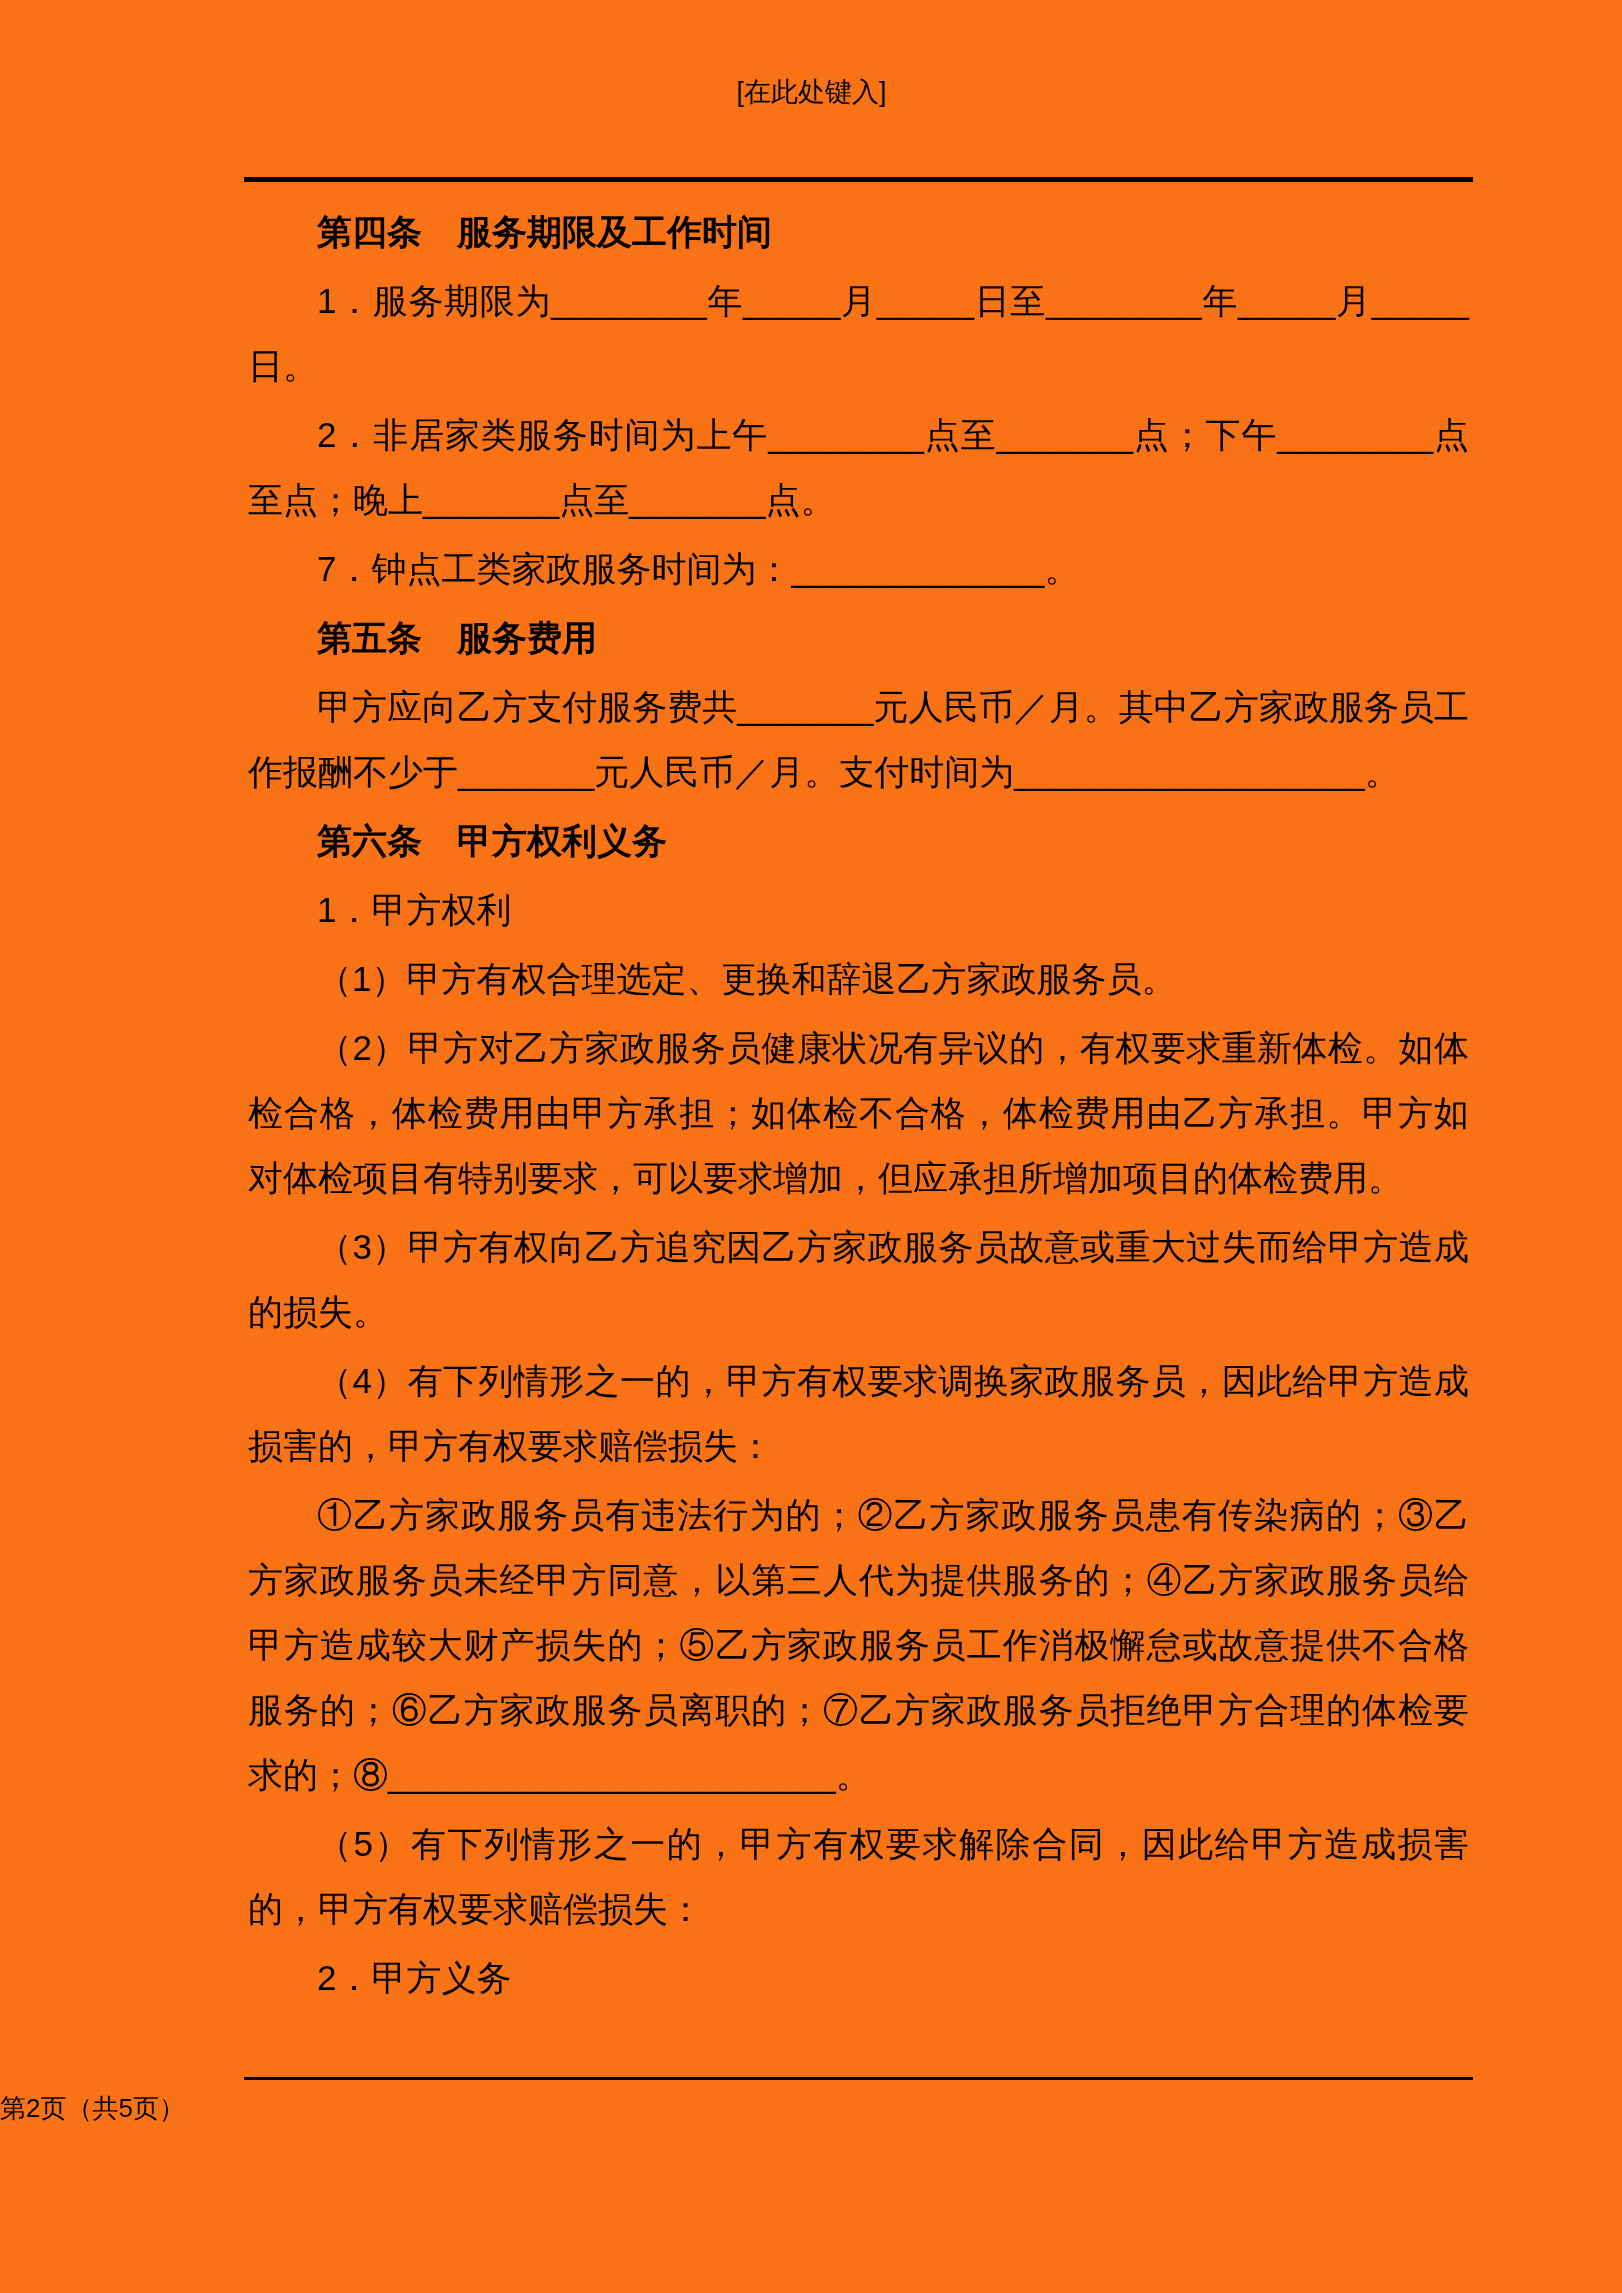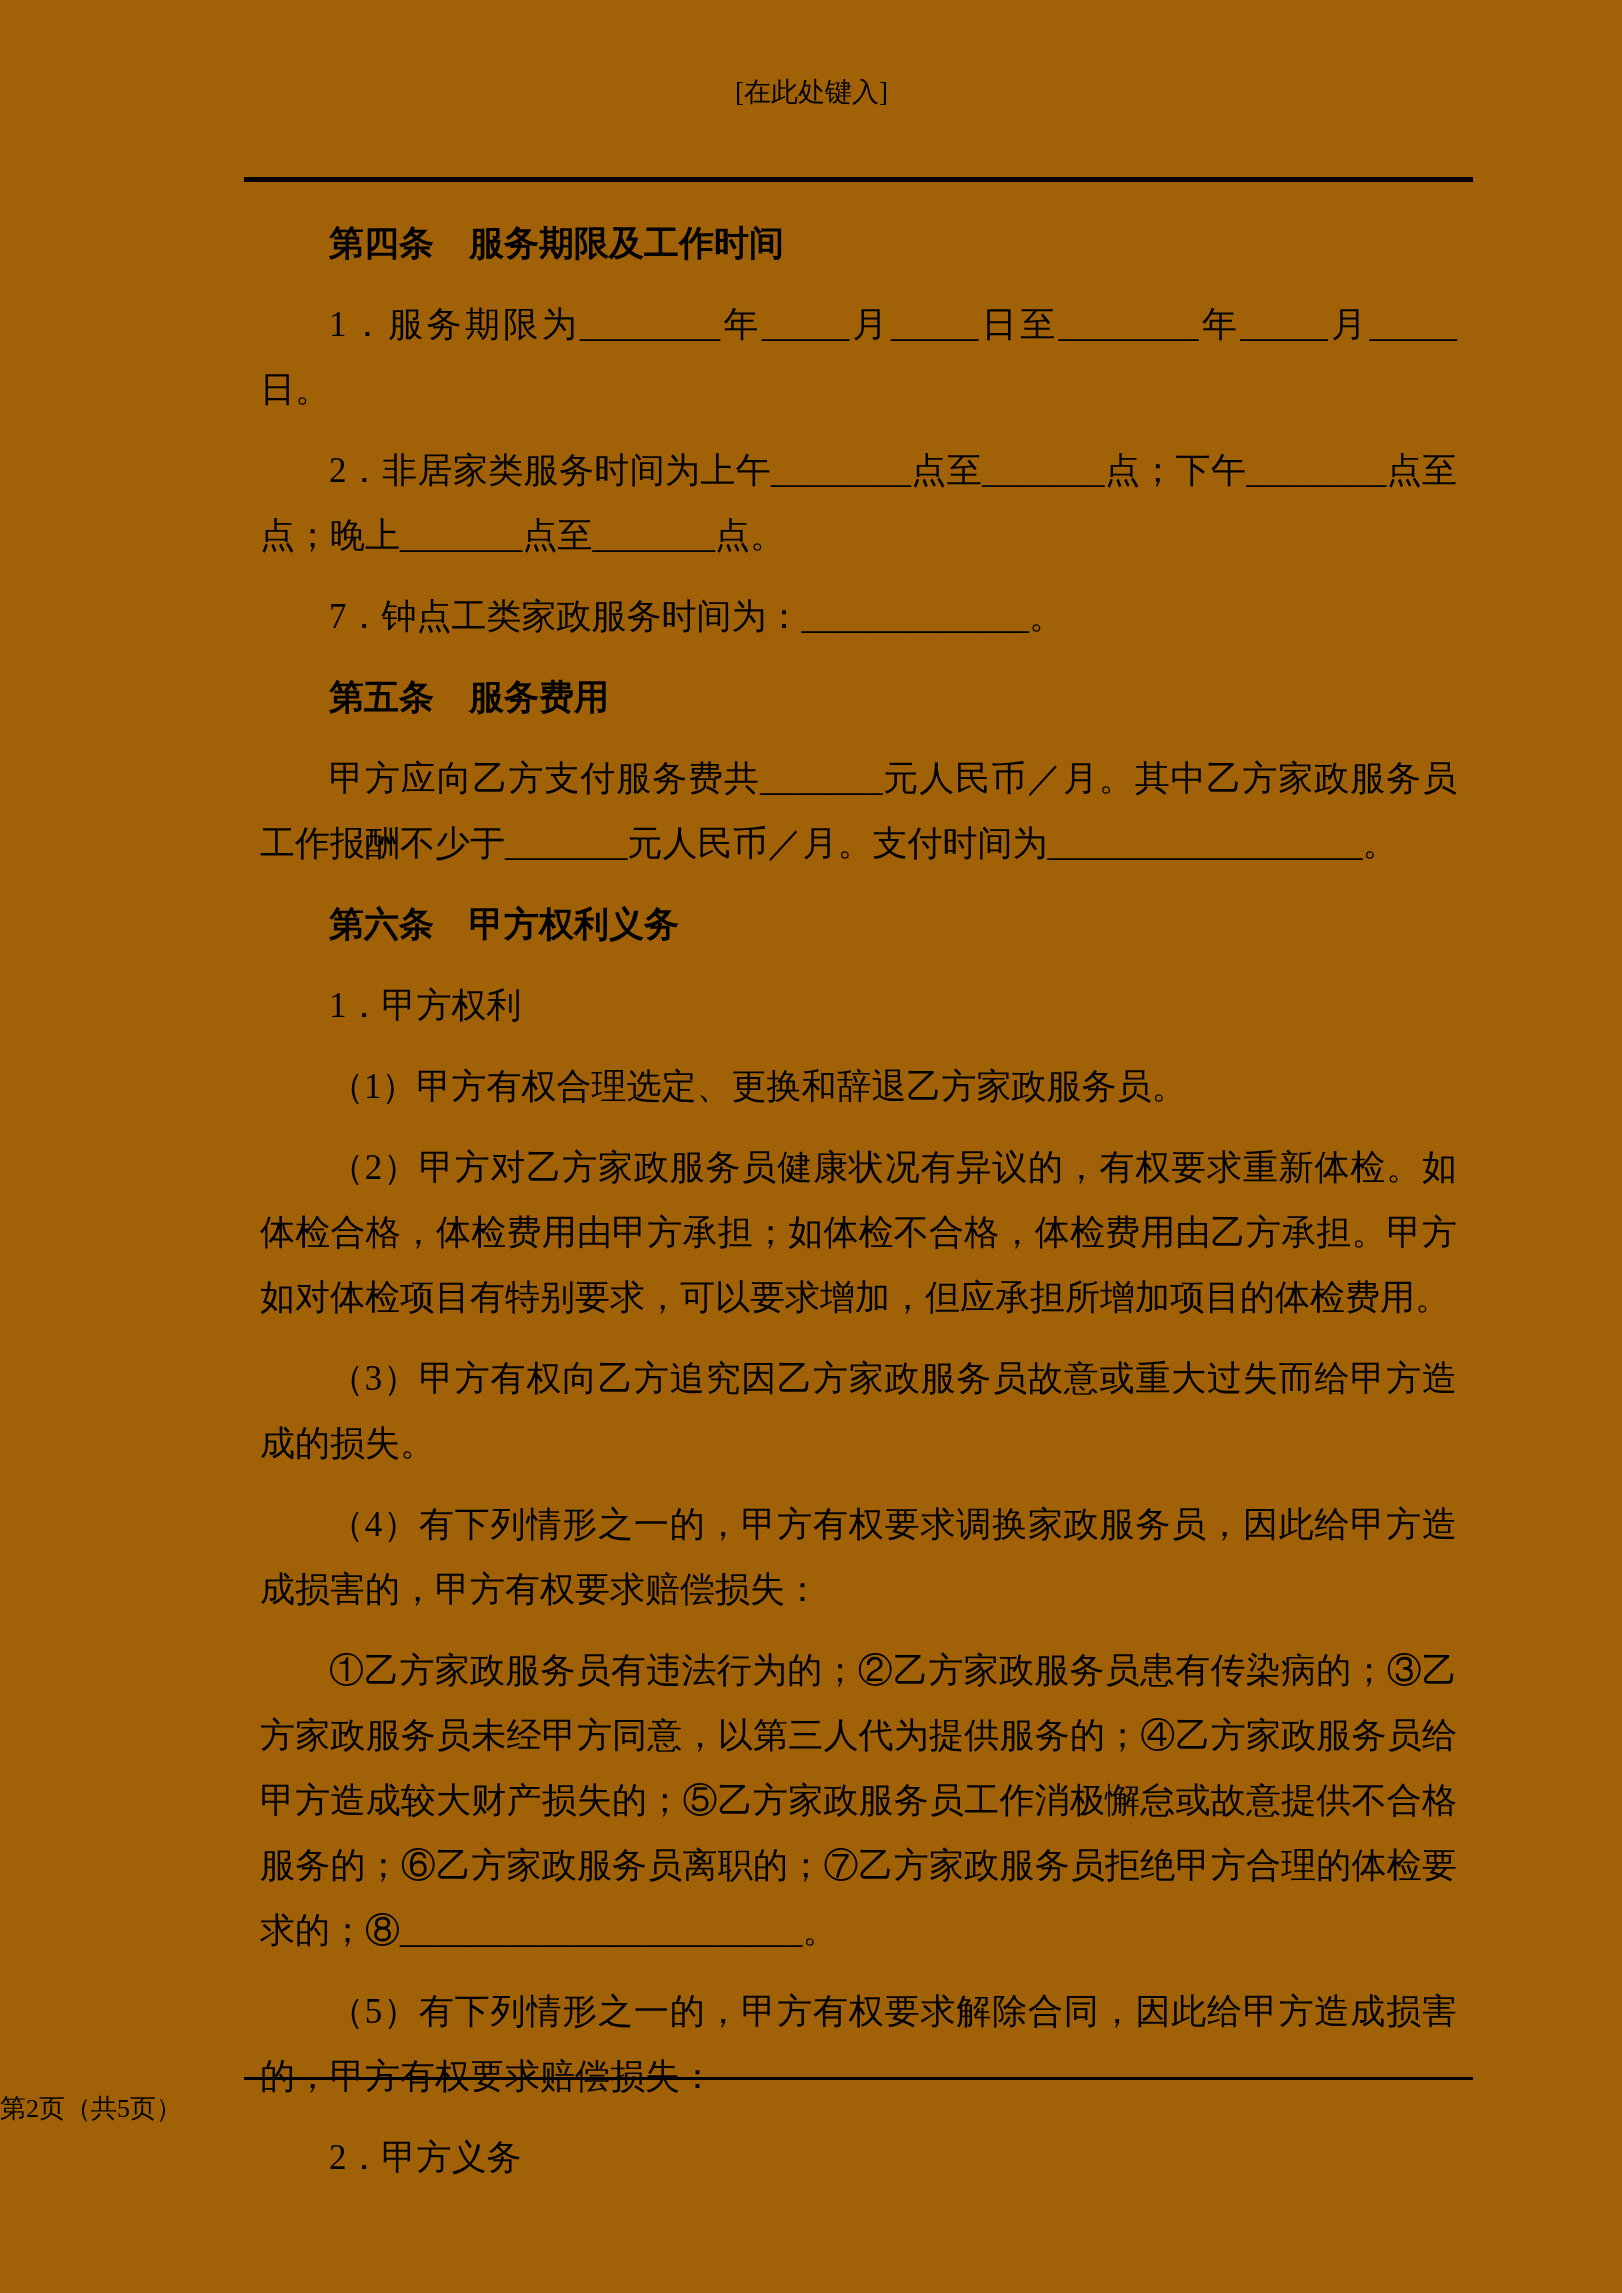--- a/index.html
+++ b/index.html
@@ -1,20 +1,20 @@
 <!DOCTYPE html>
 <html style="font-size:14.5px"><head>
 <meta charset="utf-8">
 <style>
   html,body{margin:0;padding:0;background:#fff;}
   .page{
     position:relative;
     width:1623px;height:2294px;
-    background:#a16207;
-    font-family:Liberation Serif, serif;
+    background:#f97316;
+    font-family:Liberation Sans, sans-serif;
     color:#000;
     overflow:hidden;
   }
   .page-header{
     position:absolute;
     top:76px;left:0;width:100%;
     text-align:center;
     font-size:27px;
     line-height:33px;
     color:#000;
@@ -26,21 +26,21 @@
   }
   .header-rule{top:177px;height:4.5px;}
   .footer-rule{top:2077px;height:2.7px;}
   .content{
     position:absolute;
     top:195px;left:244px;width:1229px;
     font-size:35px;
     line-height:65px;
   }
   .content p{
-    margin:16px;
+    margin:4px;
     text-align:justify;
     text-justify:inter-ideograph;
     text-indent:69px;
     word-break:break-all;
   }
   .content p.h{
     font-weight:bold;
   }
   .page-footer{
     position:absolute;

